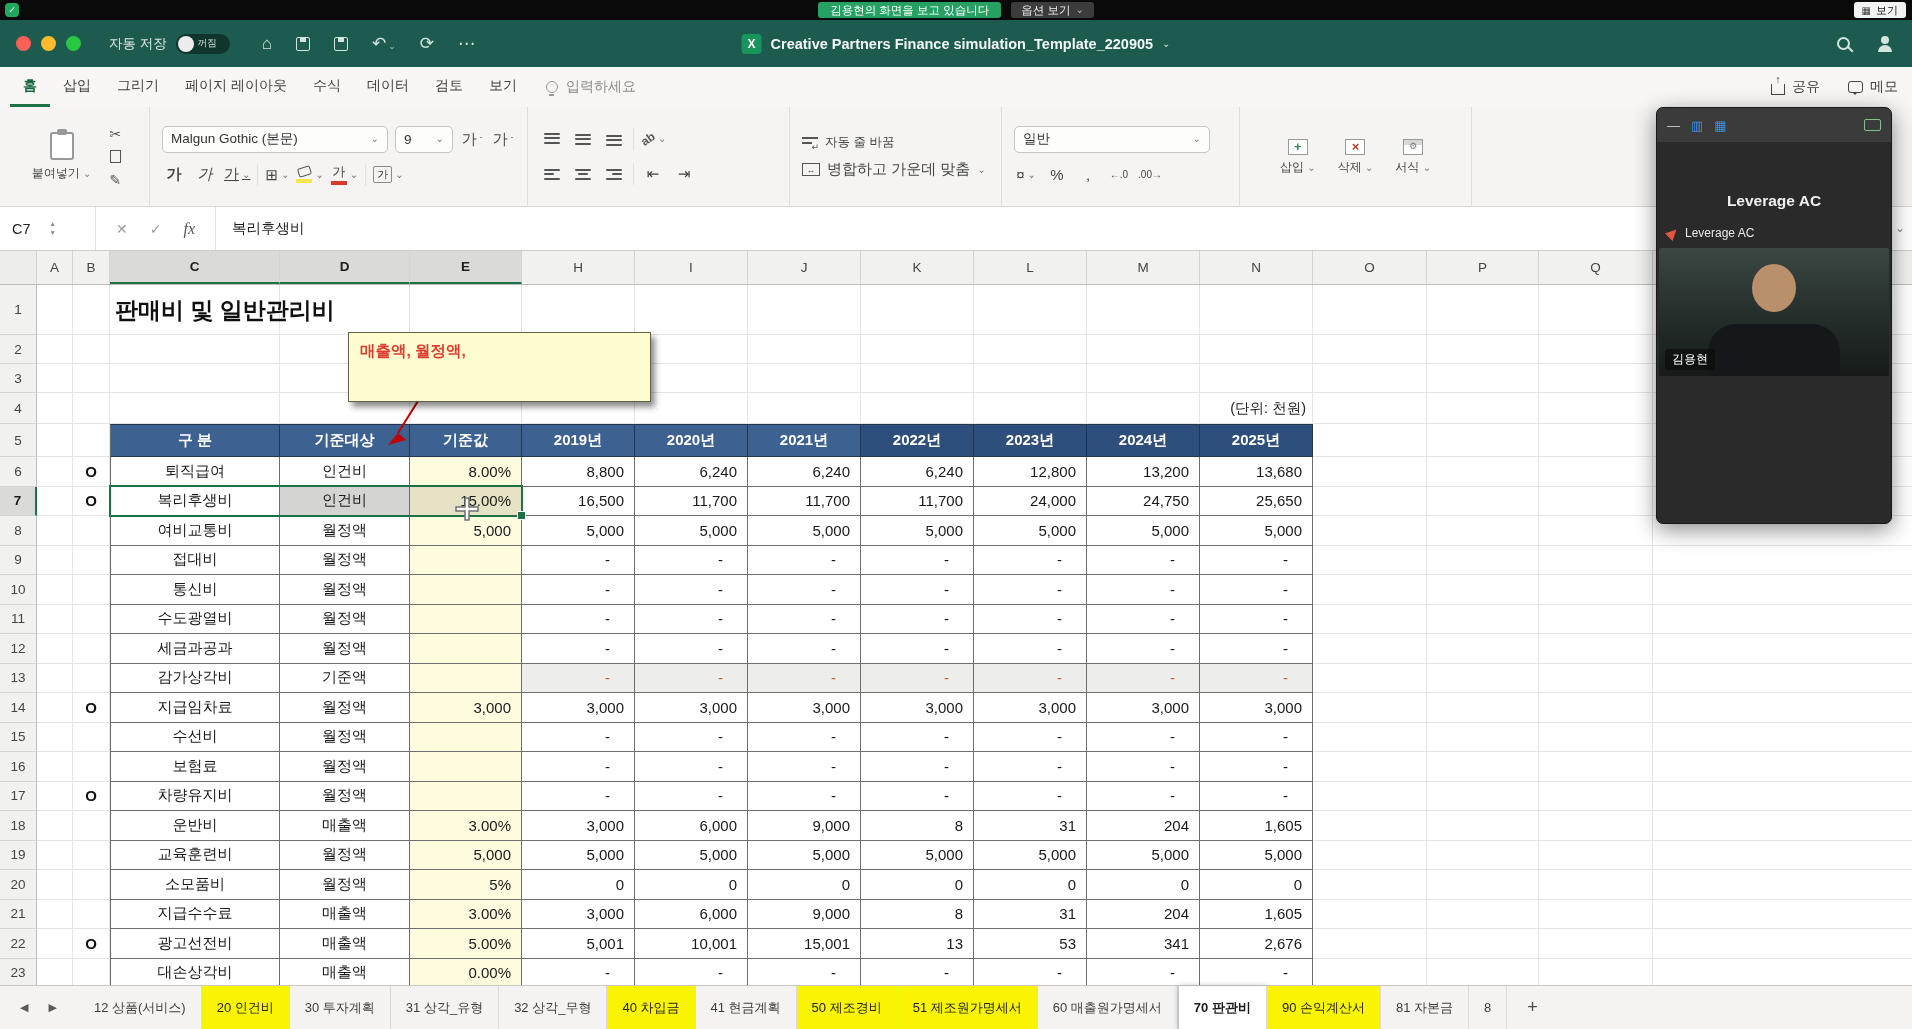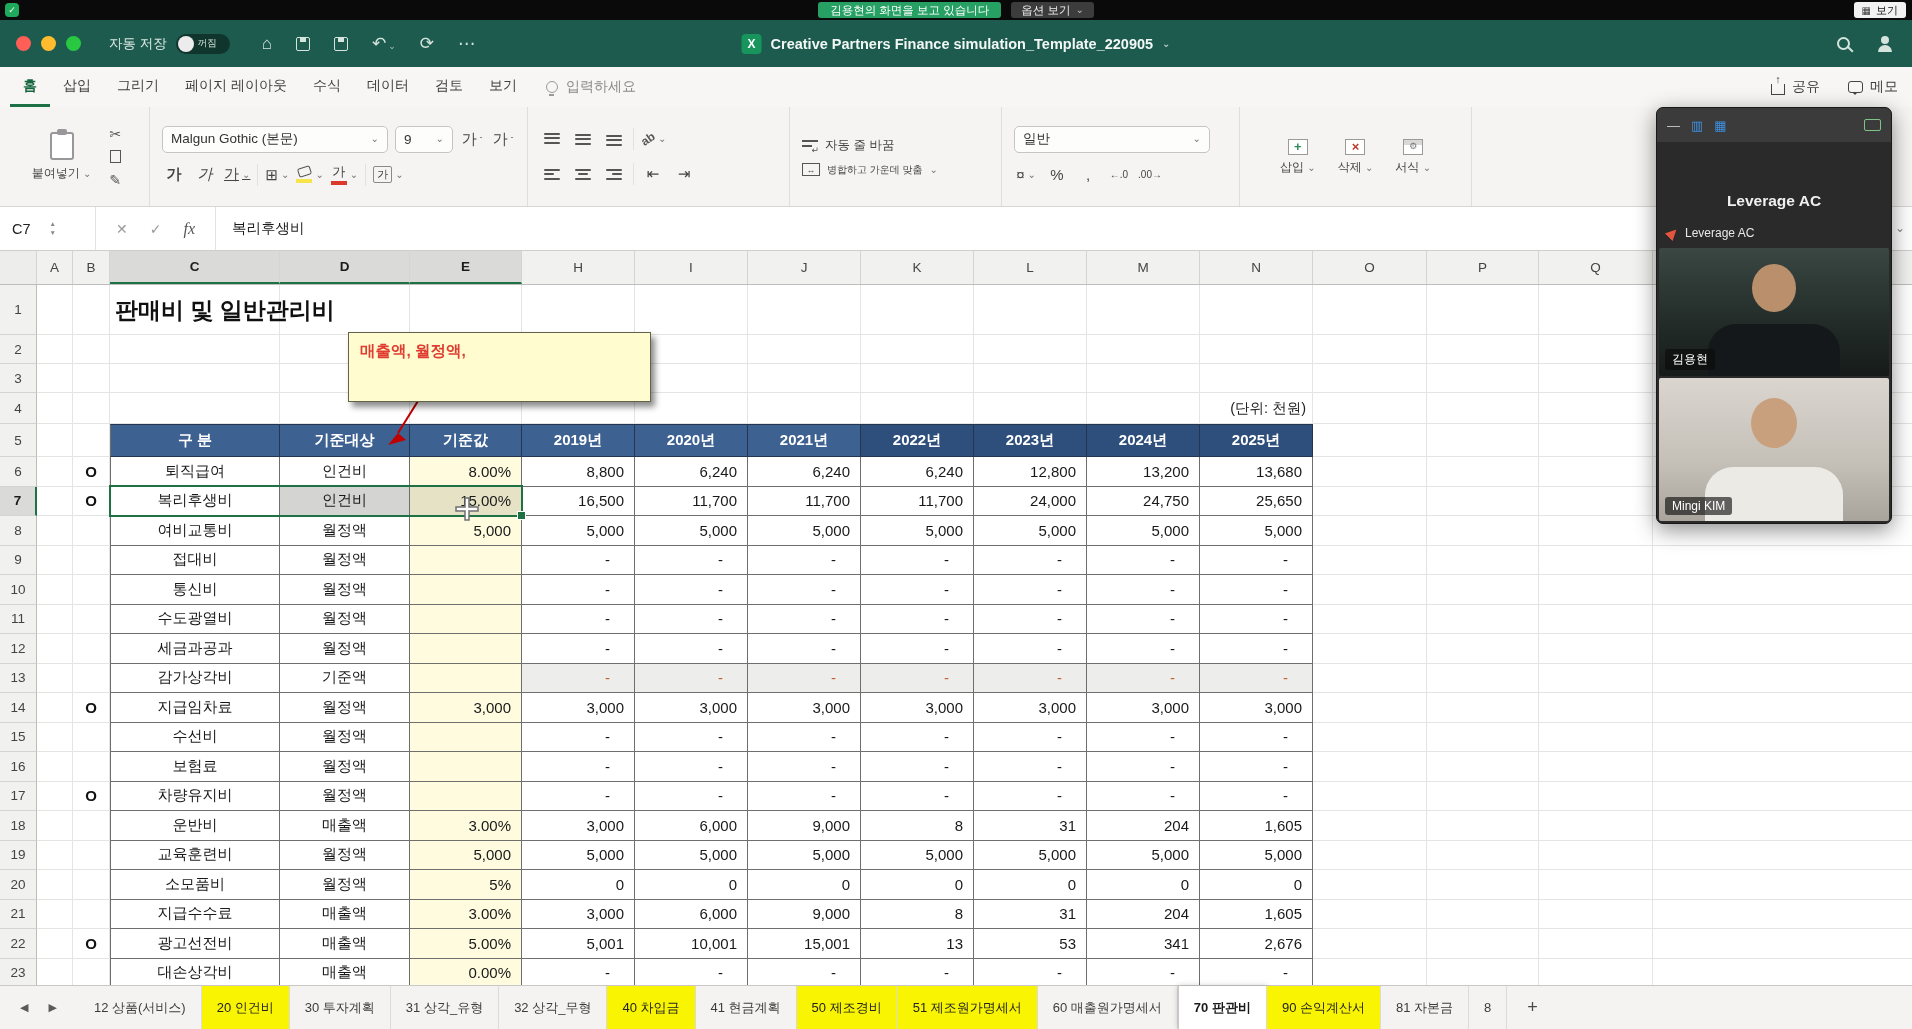--- a/index.html
+++ b/index.html
@@ -366,21 +366,21 @@
     <div class="rgroup" style="width:212px">
       <div class="rrow">
         <span class="wr-ico">
             <i></i>
             <i></i>
           </span>
         <span style="font-size:12.5px;color:#454545">자동 줄 바꿈</span>
       </div>
       <div class="rrow">
         <span class="mg-ico">↔</span>
-        <span style="font-size:10px;color:#454545">병합하고 가운데 맞춤</span>
+        <span style="font-size:15px;color:#454545">병합하고 가운데 맞춤</span>
         <span class="caret">⌄</span>
       </div>
     </div>
 
     <div class="rgroup" style="width:238px">
       <div class="rrow">
         <div class="dd" style="width:196px">
             <span>일반</span>
             <span class="caret">⌄</span>
           </div>
@@ -937,20 +937,15 @@
     <div class="zp-title">Leverage AC</div>
     <div class="zp-channel">
       <span class="rocket"></span>
       <span>Leverage AC</span>
     </div>
     <div class="zp-video v1">
       <span class="sil-head"></span>
       <span class="sil-body"></span>
       <span class="zp-name">김용현</span>
     </div>
-    <div class="zp-video v2">
-      <span class="sil-head"></span>
-      <span class="sil-body"></span>
-      <span class="zp-name">Mingi KIM</span>
-    </div>
   </div>
 
 </div>
 
 </body></html>

